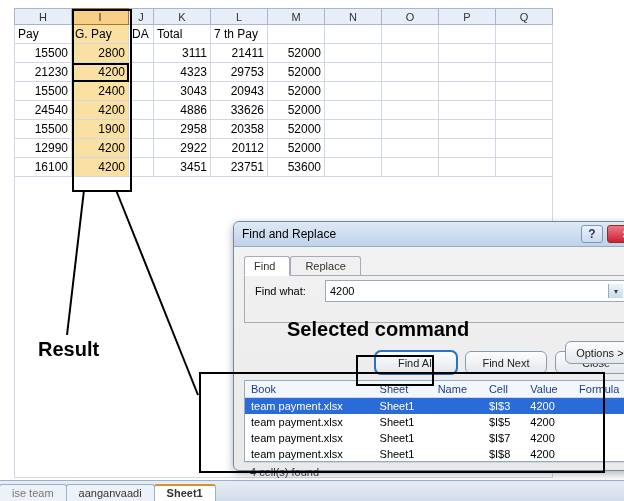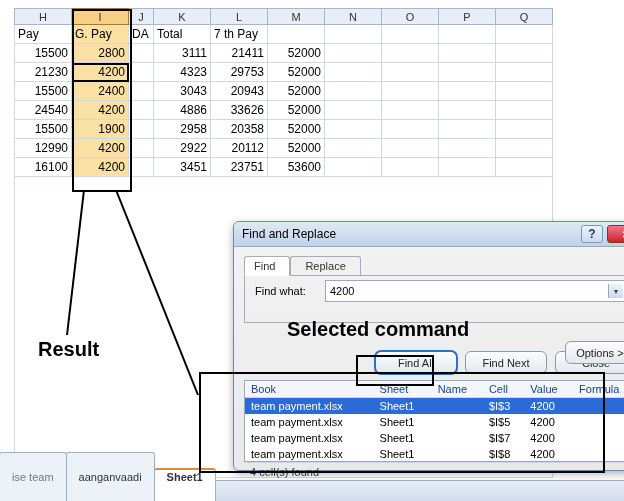--- a/index.html
+++ b/index.html
@@ -200,21 +200,21 @@
 
   
   .sheetstrip {
     position:absolute; left:0; bottom:0; width:624px; height:20px;
     background: linear-gradient(#e7edf5,#d2dcea);
     border-top:1px solid #9ab2c9;
     display:flex; align-items:flex-end;
     font-size:11px;
   }
   .stab {
-    padding:18px 12px;
+    padding:2px 12px;
     background:#edf2f9;
     border:1px solid #9ab2c9;
     border-bottom:none;
     margin-left:-1px;
     color:#333;
     border-radius: 3px 3px 0 0;
   }
   .stab.truncated { color:#777;}
   .stab.active { background:#fff; font-weight:bold; border-top:2px solid #e38b2a; padding-top:1px;}
 

